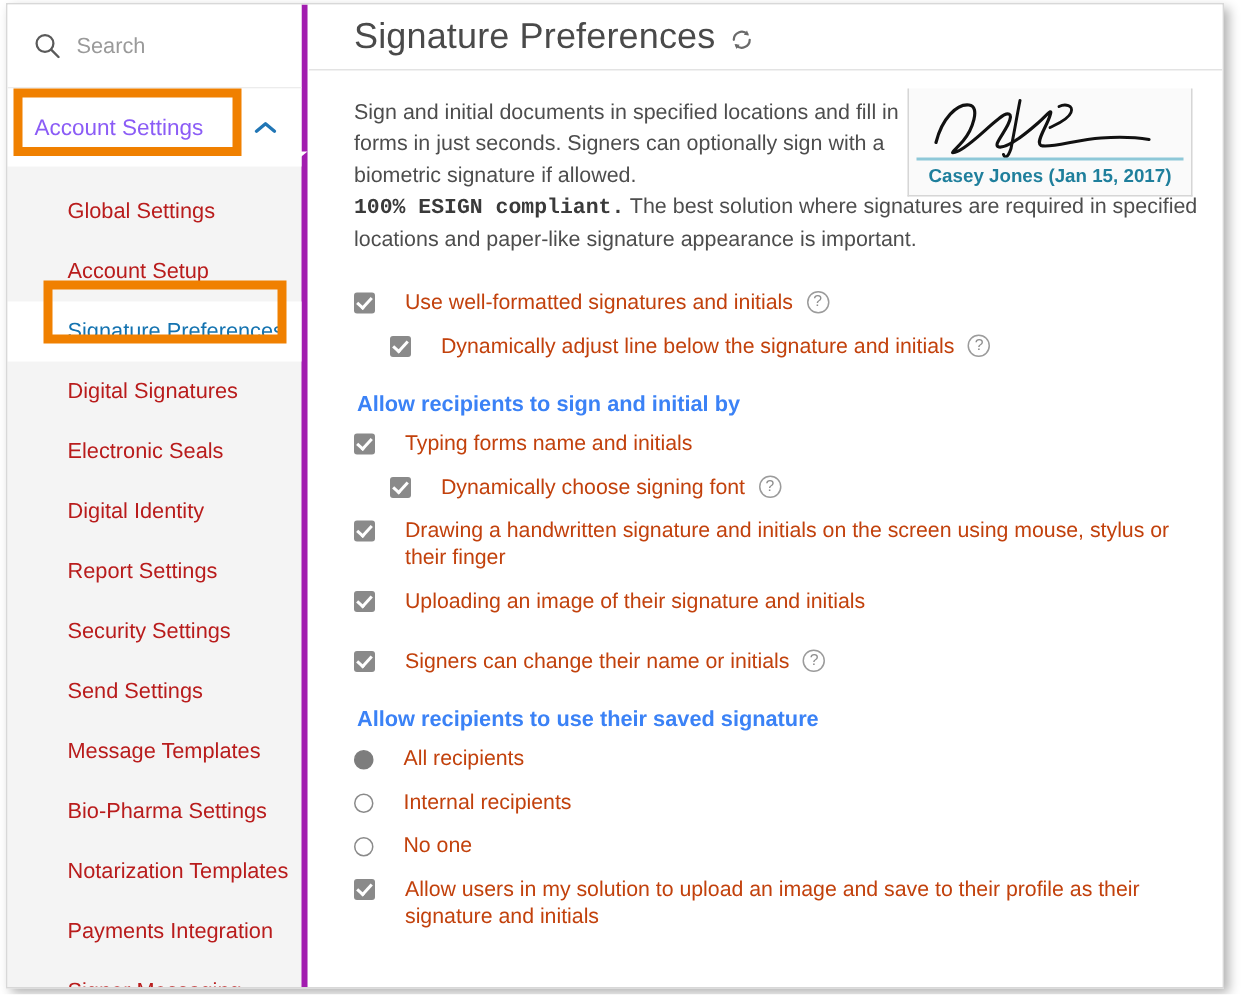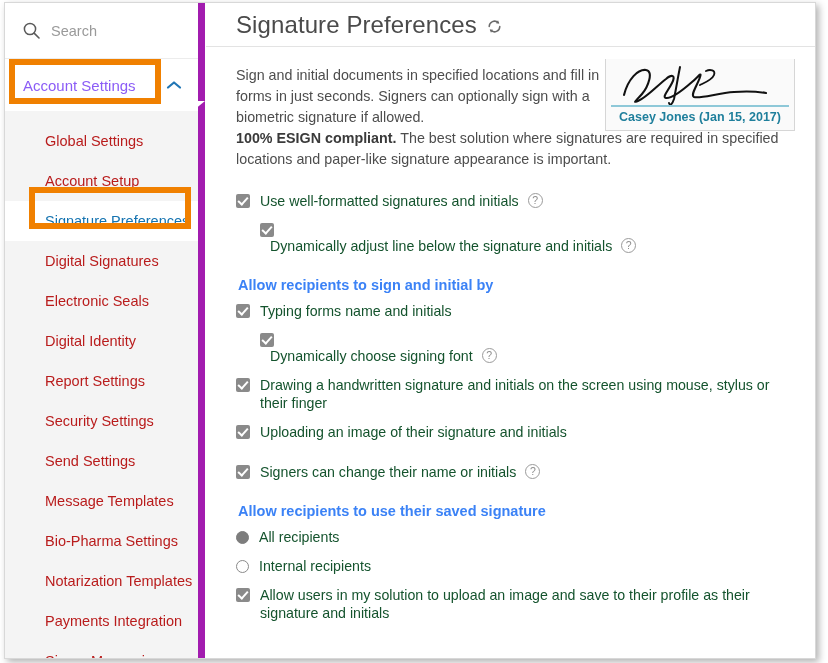--- a/index.html
+++ b/index.html
@@ -26,21 +26,21 @@
     box-shadow: 3px 3px 7px rgba(0,0,0,0.30);
     overflow: hidden;
   }
 
   
   .sidebar {
     position: absolute;
     left: 0; top: 0;
     width: 200px; height: 100%;
     background: #f4f4f4;
-    border-right: 7px solid #a21caf;
+    border-right: 4px solid #a21caf;
   }
   .search-row {
     position: relative;
     height: 56px;
     background: #ffffff;
     border-bottom: 1px solid #ececec;
     display: flex;
     align-items: center;
     padding-left: 18px;
   }
@@ -189,42 +189,42 @@
     width: 388px;
     margin: 0;
   }
   .intro2 {
     font-size: 14.3px;
     line-height: 21px;
     color: #4d4d4d;
     width: 578px;
     margin: 0;
   }
-  .intro2 b { color: #3a3a3a; }
+  .intro2 b { color: #3a3a3a; font-family: Liberation Mono, monospace; }
 
   
   .section { margin-top: 22px; }
   .section-title {
     font-size: 14.5px;
     color: #3b82f6;
     font-weight: bold;
     margin: 0 0 9px 2px;
   }
   .opt {
     display: flex;
     align-items: flex-start;
     margin-bottom: 11px;
     cursor: pointer;
   }
-  .opt.indent { padding-left: 24px; flex-direction: column; }
+  .opt.indent { padding-left: 24px; }
   .opt-label {
     font-size: 14.2px;
     line-height: 18px;
-    color: #14532d;
-    margin-left: 10px;
+    color: #c2410c;
+    margin-left: 20px;
     max-width: 560px;
   }
 
   
   .cbox {
     width: 14px; height: 14px;
     flex: 0 0 auto;
     margin-top: 2px;
     background: #8a8a8a;
     border-radius: 2px;
@@ -437,20 +437,24 @@
 
           <div class="opt">
             <span class="radio on"></span>
             <span class="opt-label">All recipients</span>
           </div>
           <div class="opt">
             <span class="radio"></span>
             <span class="opt-label">Internal recipients</span>
           </div>
           <div class="opt">
+            <span class="radio"></span>
+            <span class="opt-label">No one</span>
+          </div>
+          <div class="opt">
             <span class="cbox"></span>
             <span class="opt-label">Allow users in my solution to upload an image and save to their profile as their signature and initials</span>
           </div>
         </div>
 
       </div>
     </div>
   </div>
 </div>
 

